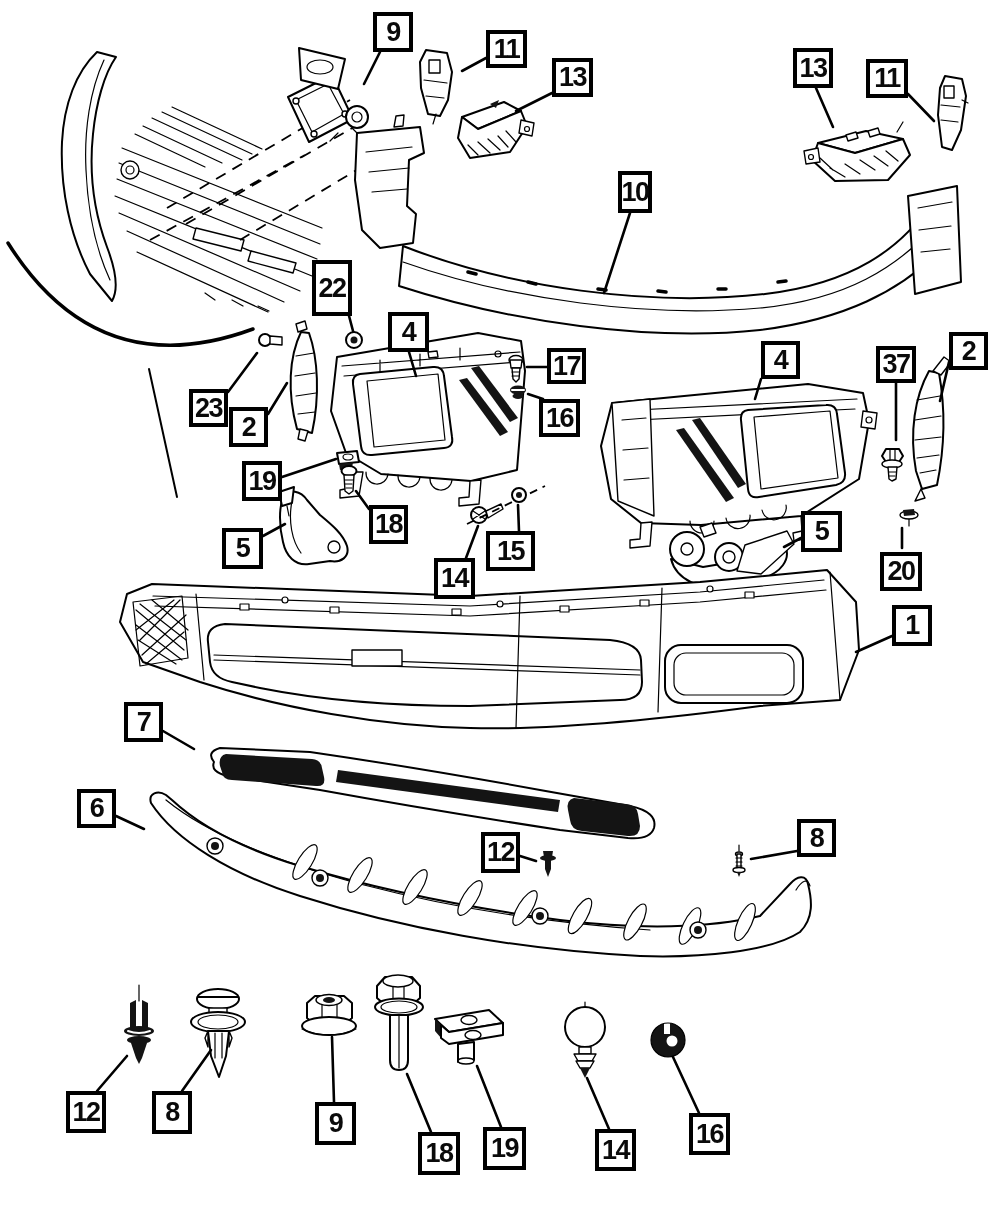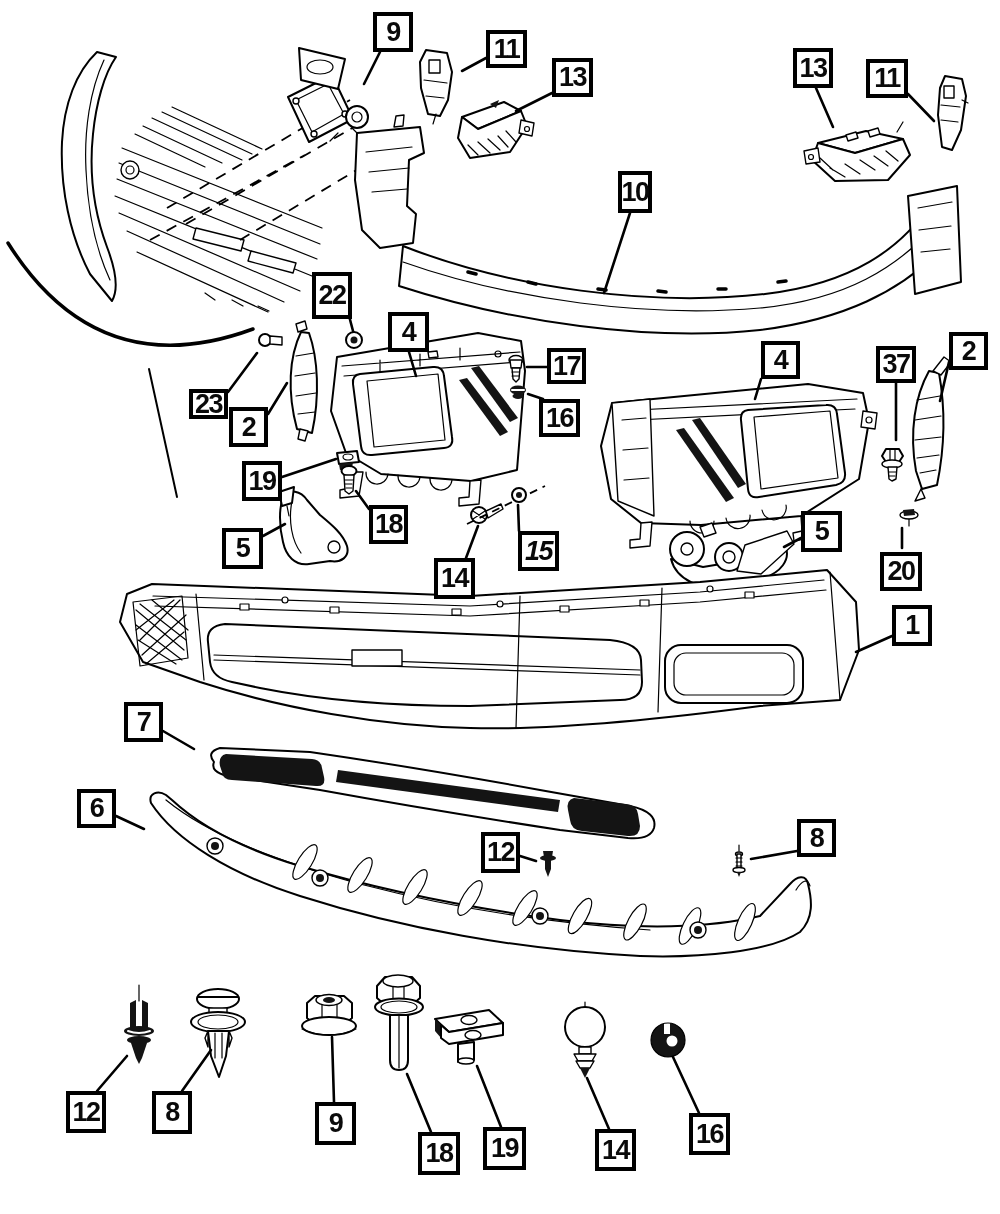--- a/index.html
+++ b/index.html
@@ -404,31 +404,31 @@
       </g>
 </svg>
 
 <div id="callout-layer">
       <div class="callout" style="left: 373px; top: 12px; width: 40px; height: 40px;">9</div>
       <div class="callout" style="left: 486px; top: 30px; width: 41px; height: 38px;">11</div>
       <div class="callout" style="left: 552px; top: 58px; width: 41px; height: 39px;">13</div>
       <div class="callout" style="left: 793px; top: 48px; width: 40px; height: 40px;">13</div>
       <div class="callout" style="left: 866px; top: 59px; width: 42px; height: 39px;">11</div>
       <div class="callout" style="left: 618px; top: 171px; width: 34px; height: 42px;">10</div>
-      <div class="callout" style="left: 312px; top: 272px; width: 40px; height: 47px;">22</div>
+      <div class="callout" style="left: 312px; top: 260px; width: 40px; height: 56px;">22</div>
       <div class="callout" style="left: 388px; top: 312px; width: 41px; height: 40px;">4</div>
       <div class="callout" style="left: 547px; top: 348px; width: 39px; height: 36px;">17</div>
       <div class="callout" style="left: 539px; top: 399px; width: 41px; height: 38px;">16</div>
-      <div class="callout" style="left: 189px; top: 389px; width: 39px; height: 30px;">23</div>
+      <div class="callout" style="left: 189px; top: 389px; width: 39px; height: 38px;">23</div>
       <div class="callout" style="left: 229px; top: 407px; width: 39px; height: 40px;">2</div>
       <div class="callout" style="left: 242px; top: 461px; width: 40px; height: 40px;">19</div>
       <div class="callout" style="left: 369px; top: 505px; width: 39px; height: 39px;">18</div>
       <div class="callout" style="left: 222px; top: 528px; width: 41px; height: 41px;">5</div>
       <div class="callout" style="left: 434px; top: 558px; width: 41px; height: 41px;">14</div>
-      <div class="callout" style="left: 518px; top: 531px; width: 41px; height: 40px; font-style: italic;">15</div>
+      <div class="callout" style="left: 486px; top: 531px; width: 49px; height: 40px;">15</div>
       <div class="callout" style="left: 761px; top: 341px; width: 39px; height: 38px;">4</div>
       <div class="callout" style="left: 876px; top: 346px; width: 40px; height: 37px;">37</div>
       <div class="callout" style="left: 949px; top: 332px; width: 39px; height: 38px;">2</div>
       <div class="callout" style="left: 801px; top: 511px; width: 41px; height: 41px;">5</div>
       <div class="callout" style="left: 880px; top: 552px; width: 42px; height: 39px;">20</div>
       <div class="callout" style="left: 892px; top: 605px; width: 40px; height: 41px;">1</div>
       <div class="callout" style="left: 124px; top: 702px; width: 39px; height: 40px;">7</div>
       <div class="callout" style="left: 77px; top: 789px; width: 39px; height: 39px;">6</div>
       <div class="callout" style="left: 481px; top: 832px; width: 39px; height: 41px;">12</div>
       <div class="callout" style="left: 797px; top: 819px; width: 39px; height: 38px;">8</div>

